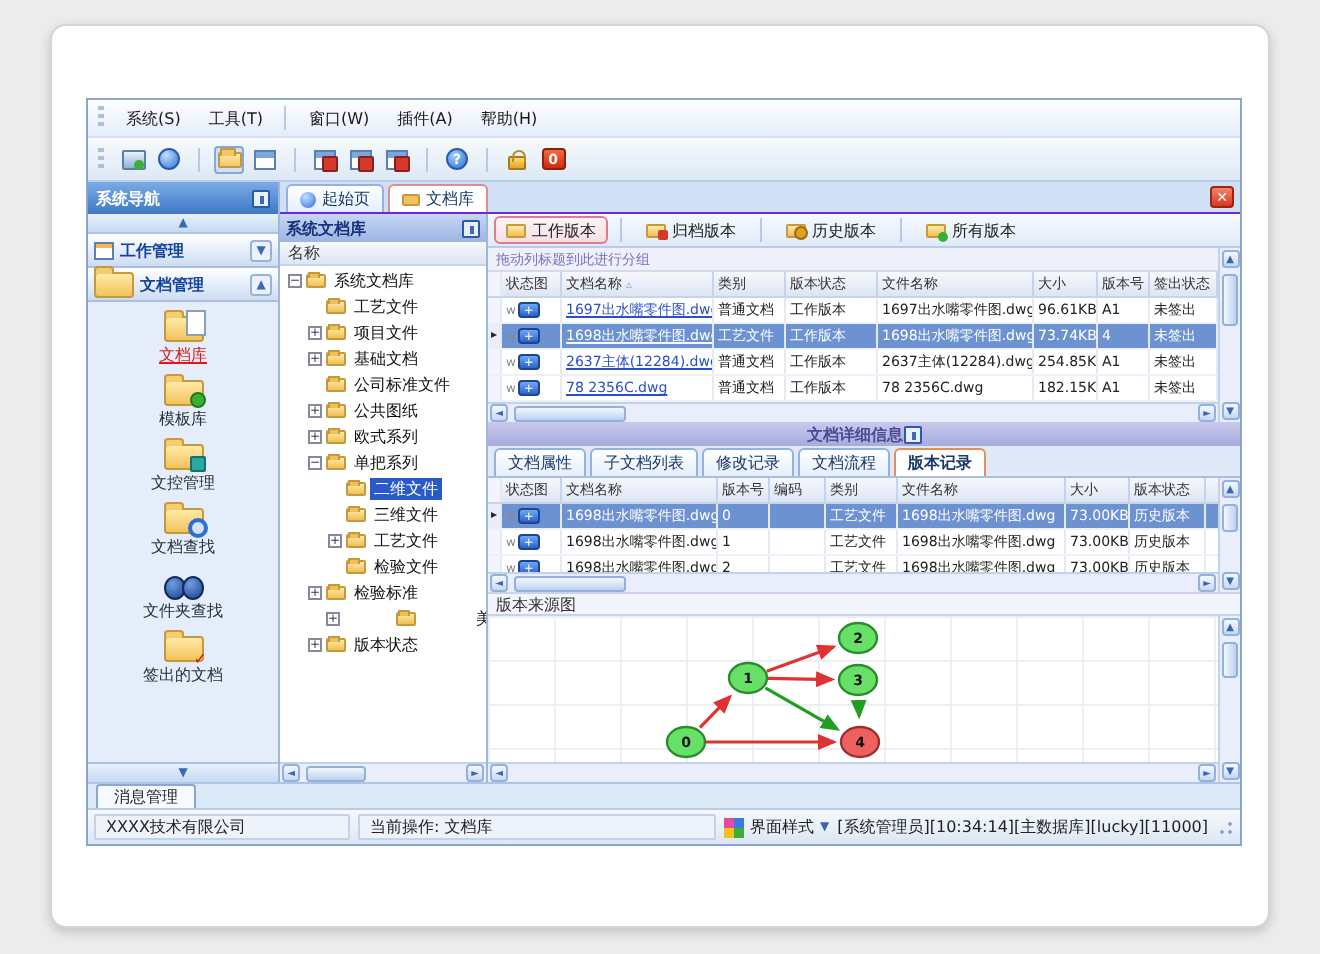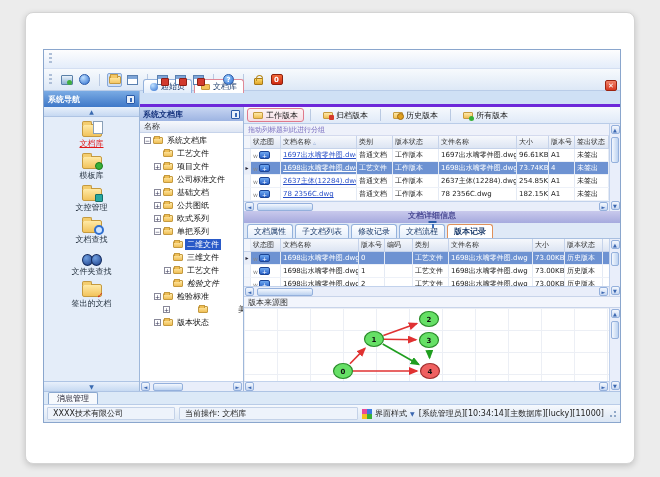--- a/index.html
+++ b/index.html
@@ -53,21 +53,21 @@
   .fi.ov-green::after { content:""; position:absolute; right:-2px; bottom:-2px; width:6px; height:6px; background:#38b038; border:1px solid #1e7a1e; border-radius:50%; }
   .fi.ov-star::after { content:"\2605"; position:absolute; right:-3px; top:-7px; color:#f4a020; font-size:8px; }
   .fi.ov-teal::after { content:""; position:absolute; right:-2px; bottom:-2px; width:6px; height:6px; background:#28a8a0; border:1px solid #13706a; border-radius:1px; }
   .fi.ov-mag::after { content:""; position:absolute; right:-3px; bottom:-3px; width:6px; height:6px; border:2px solid #2f6fd0; border-radius:50%; background:#cfe4ff; }
   .fi.ov-check::after { content:"\2713"; position:absolute; right:-3px; bottom:-4px; color:#d01818; font-weight:bold; font-size:8px; }
   .binoc { width:20px; height:13px; position:relative; }
   .binoc::before,.binoc::after { content:""; position:absolute; top:2px; width:9px; height:10px; background:radial-gradient(circle at 35% 30%,#6f9fe0,#1c3f8a); border:1px solid #122a5e; border-radius:50%; }
   .binoc::before { left:0; } .binoc::after { right:0; }
 
   
-  .tabstrip { height:16px; background:#cfe0f5; border-bottom:3px solid #6d28d9; display:flex; align-items:flex-end; padding:1px 3px 11px 3px; gap:2px; }
+  .tabstrip { height:16px; background:#cfe0f5; border-bottom:1px solid #6d28d9; display:flex; align-items:flex-end; padding:1px 3px 0 3px; gap:2px; }
   .dtab { height:14px; display:flex; align-items:center; gap:3px; padding:0 6px; background:linear-gradient(#ffffff,#e4eefb); border:1px solid #94b2dc; border-bottom:none; border-radius:3px 3px 0 0; color:#1a3a6a; }
   .dtab.active { border-color:#e08a98; background:#fff; }
   .tabicon-globe { width:8px; height:8px; border-radius:50%; background:radial-gradient(circle at 35% 30%,#bfe0ff,#2f6fd0); }
   .tabicon-folder { width:9px; height:6px; background:#f2c35c; border:1px solid #c59a3f; border-radius:1px; }
   .closebtn { margin-left:auto; margin-bottom:2px; width:12px; height:11px; background:linear-gradient(#f2846a,#d83a22); border:1px solid #9c2410; border-radius:2px; color:#fff; font-size:7px; line-height:10px; text-align:center; font-weight:bold; }
 
   
   .treepane { width:104px; background:#fff; border-right:1px solid #9fb8da; display:flex; flex-direction:column; }
   .pane-title { height:14px; background:linear-gradient(#c8d6f2,#9db4e2); color:#17347e; font-weight:bold; display:flex; align-items:center; justify-content:space-between; padding:0 3px; }
   .tree-colhdr { height:12px; background:linear-gradient(#f6f8fc,#dde5f3); border-bottom:1px solid #c6d3ea; padding:0 4px; color:#333; line-height:12px; }
@@ -105,21 +105,21 @@
   .tcell { height:100%; padding:0 2px; border-right:1px solid #e4eaf4; overflow:hidden; white-space:nowrap; display:flex; align-items:center; flex:none; }
   .trow.hdr .tcell { border-right:1px solid #c6d3ea; }
   .trow.sel { background:#6d92d2; color:#fff; }
   .trow.sel .link { color:#fff; }
   .link { color:#2a50c8; text-decoration:underline; }
   .sort { color:#9ab0d8; font-size:6px; margin-left:2px; }
   .badge { width:11px; height:8px; background:linear-gradient(#6fa8f0,#2a62c8); border:1px solid #1c4494; border-radius:2px; color:#fff; font-size:6px; line-height:7px; text-align:center; flex:none; }
   .wmark { color:#888; font-size:6px; margin-right:1px; }
   .ind { width:7px; flex:none; height:100%; border-right:1px solid #e4eaf4; color:#333; font-size:6px; line-height:12px; text-align:center; background:#f2f5fb; }
   .trow.sel .ind { background:#e8edf8; color:#223; }
-  .detail-hdr { height:12px; background:linear-gradient(#c9c9ec,#a6aade); color:#4c4c96; font-weight:bold; display:flex; align-items:center; justify-content:flex-end; padding:0 4px;flex-direction:column; }
+  .detail-hdr { height:12px; background:linear-gradient(#c9c9ec,#a6aade); color:#4c4c96; font-weight:bold; display:flex; align-items:center; justify-content:center; padding:0 4px; }
   .dtabs { height:16px; background:#dfe9f7; border-bottom:1px solid #a8bfe0; display:flex; align-items:flex-end; padding:1px 3px 0; gap:2px; }
   .dtab2 { height:14px; padding:0 6px; display:flex; align-items:center; background:linear-gradient(#ffffff,#e4eefb); border:1px solid #94b2dc; border-bottom:none; border-radius:3px 3px 0 0; color:#1a3a6a; }
   .dtab2.active { background:#fff; border-color:#e0905a; font-weight:bold; }
   .graph-hdr { height:12px; background:#f2f5fc; border-top:1px solid #c8d4ea; border-bottom:1px solid #c8d4ea; color:#333; padding:0 4px; line-height:11px; }
   .grapharea { flex:1; position:relative; background:#fff; display:flex; min-height:0; }
   .graphgrid { flex:1; position:relative; overflow:hidden;
     background-image:linear-gradient(#eceff5 1px,transparent 1px),linear-gradient(90deg,#eceff5 1px,transparent 1px);
     background-size:33px 22px; }
   .graphcols { display:flex; flex-direction:column; flex:1; min-width:0; }
 
@@ -142,20 +142,28 @@
 </style>
 </head>
 <body>
 
 <div class="stage">
 <div class="card">
 <div class="app">
 
   <div class="menubar">
     <span class="grip"></span>
+    <span id="menu-items" style="display:flex;align-items:center;">
+            <span class="menu-item">系统(S)</span>
+            <span class="menu-item">工具(T)</span>
+            <span class="vsep"></span>
+            <span class="menu-item">窗口(W)</span>
+            <span class="menu-item">插件(A)</span>
+            <span class="menu-item">帮助(H)</span>
+          </span>
   </div>
 
   <div class="toolbar" id="toolbar">
     <span class="grip"></span>
   <span class="ti">
             <span class="tg-monitor"></span>
           </span>
           <span class="ti">
             <span class="tg-globe"></span>
           </span>
@@ -190,20 +198,32 @@
         </div>
 
   <div class="main">
 
     <div class="sidebar">
       <div class="sb-header">
         <span>系统导航</span>
         <span class="pin"></span>
       </div>
       <div class="sb-strip">▲</div>
+      <div id="sb-groups">
+              <div class="sb-group">
+                <span class="gi-table"></span>
+                <span>工作管理</span>
+                <span class="chev">▼</span>
+              </div>
+              <div class="sb-group">
+                <span class="fi"></span>
+                <span>文档管理</span>
+                <span class="chev">▲</span>
+              </div>
+            </div>
       <div class="sb-items" id="sb-items">
               <div class="sb-item selected">
                 <span class="fi ov-page"></span>
                 <span class="lbl">文档库</span>
               </div>
               <div class="sb-item">
                 <span class="fi ov-green"></span>
                 <span class="lbl">模板库</span>
               </div>
               <div class="sb-item">
@@ -256,28 +276,28 @@
                     <span class="texp none"></span>
                     <span class="tfold"></span>
                     <span class="tlabel">工艺文件</span>
                   </div>
                   <div class="tnode" style="padding-left: 14px;">
                     <span class="texp">+</span>
                     <span class="tfold"></span>
                     <span class="tlabel">项目文件</span>
                   </div>
                   <div class="tnode" style="padding-left: 14px;">
+                    <span class="texp">+</span>
+                    <span class="tfold"></span>
+                    <span class="tlabel">基础文档</span>
+                  </div>
+                  <div class="tnode" style="padding-left: 14px;">
                     <span class="texp none"></span>
                     <span class="tfold"></span>
                     <span class="tlabel">公司标准文件</span>
-                  </div>
-                  <div class="tnode" style="padding-left: 14px;">
-                    <span class="texp">+</span>
-                    <span class="tfold"></span>
-                    <span class="tlabel">基础文档</span>
                   </div>
                   <div class="tnode" style="padding-left: 14px;">
                     <span class="texp">+</span>
                     <span class="tfold"></span>
                     <span class="tlabel">公共图纸</span>
                   </div>
                   <div class="tnode" style="padding-left: 14px;">
                     <span class="texp">+</span>
                     <span class="tfold"></span>
                     <span class="tlabel">欧式系列</span>
@@ -295,21 +315,21 @@
                   <div class="tnode" style="padding-left: 24px;">
                     <span class="texp none"></span>
                     <span class="tfold"></span>
                     <span class="tlabel">三维文件</span>
                   </div>
                   <div class="tnode" style="padding-left: 24px;">
                     <span class="texp">+</span>
                     <span class="tfold"></span>
                     <span class="tlabel">工艺文件</span>
                   </div>
-                  <div class="tnode" style="padding-left: 24px; font-style: italic;">
+                  <div class="tnode" style="padding-left: 24px;">
                     <span class="texp none"></span>
                     <span class="tfold"></span>
                     <span class="tlabel">检验文件</span>
                   </div>
                   <div class="tnode" style="padding-left: 14px;">
                     <span class="texp">+</span>
                     <span class="tfold"></span>
                     <span class="tlabel">检验标准</span>
                   </div>
                   <div class="tnode" style="padding-left: 23px; gap: 28px;">

